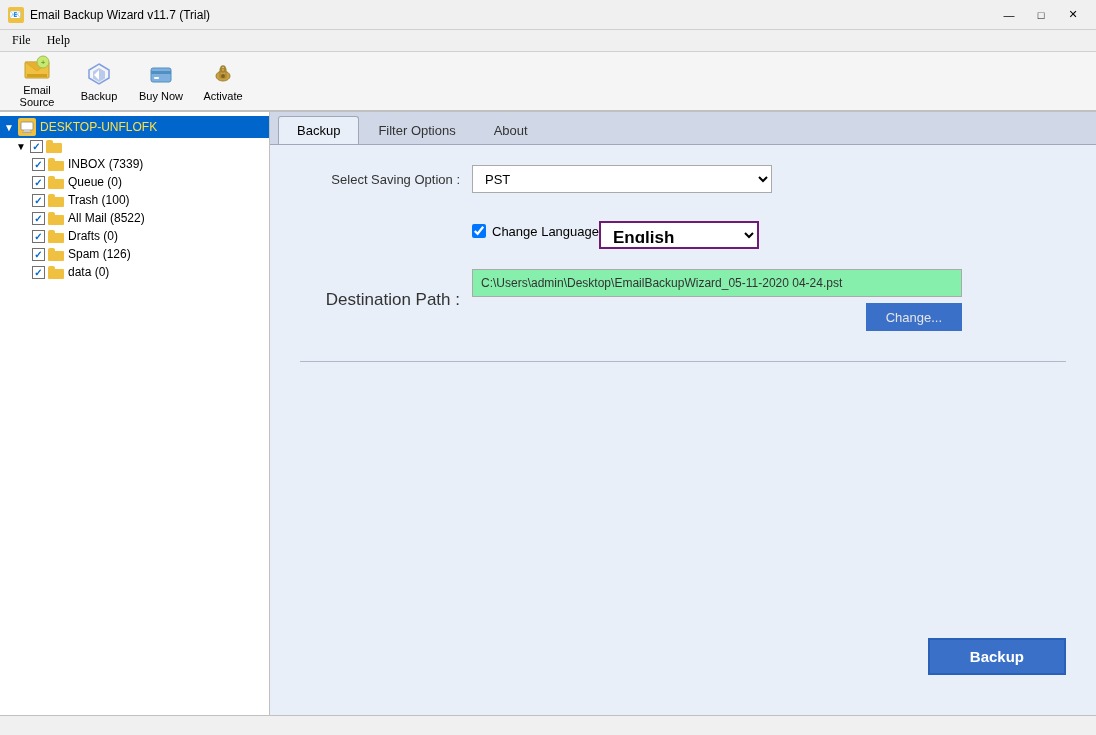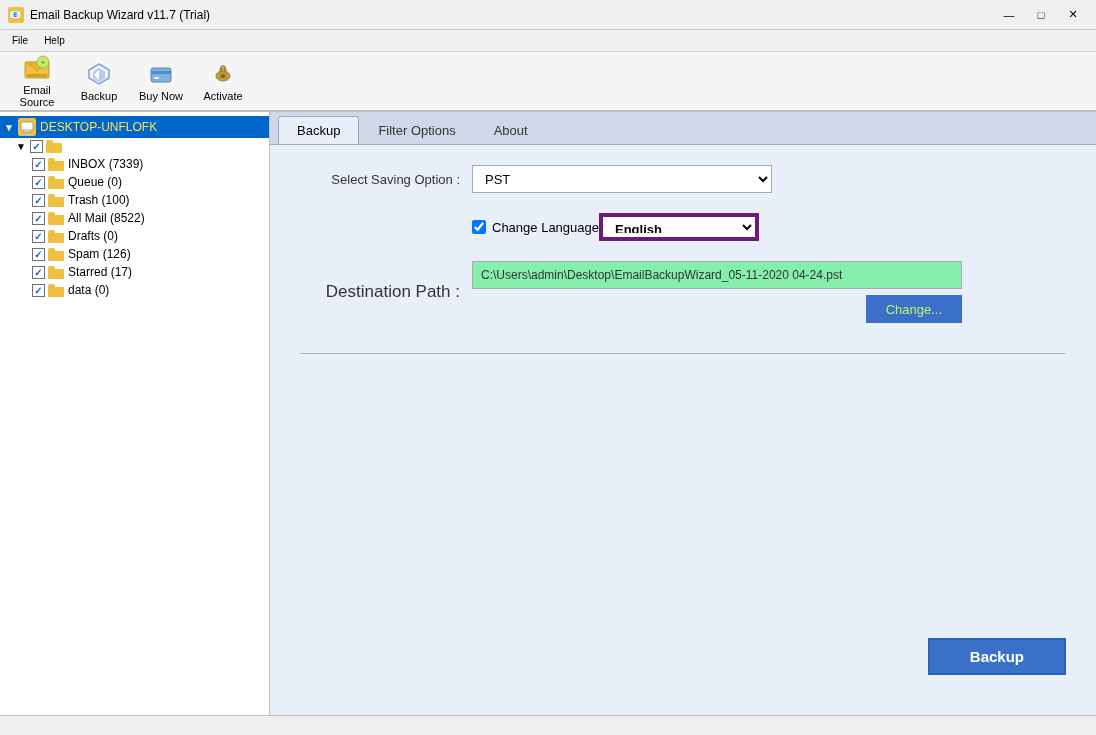--- a/index.html
+++ b/index.html
@@ -55,21 +55,22 @@
       background: #f0f0f0;
       height: 22px;
       display: flex;
       align-items: center;
       padding: 0 4px;
       border-bottom: 1px solid #d0d0d0;
     }
     .menu-item {
       padding: 2px 8px;
       cursor: pointer;
-      font-size: 10px;
+      font-size: 12px;
+      font-family: Liberation Serif, serif;
     }
 
     
     .toolbar {
       background: #f5f5f5;
       height: 60px;
       display: flex;
       align-items: center;
       padding: 4px 8px;
       border-bottom: 2px solid #c0c0c0;
@@ -217,26 +218,27 @@
     .checkbox-label {
       display: flex;
       align-items: center;
       gap: 6px;
       font-size: 13px;
     }
 
     select.lang-select {
       width: 160px;
       padding: 4px 8px;
-      border: 4px solid #701a75;
+      border: 2px solid #701a75;
       background: white;
-      font-size: 13px;
+      font-size: 17px;
       height: 28px;
       cursor: pointer;
       font-weight: 600;
+      margin-top: 8px;
     }
 
     .dest-row {
       display: flex;
       align-items: center;
       gap: 12px;
     }
     .dest-label {
       font-size: 17px;
       color: #333;
@@ -254,21 +256,21 @@
       border: 1px solid #aaa;
       background: #86efac;
       font-size: 12px;
       height: 28px;
       color: #333;
     }
     .change-btn {
       align-self: flex-end;
       padding: 5px 20px;
       background: #3a70c8;
-      color: #bef264;
+      color: #e5e5e5;
       border: none;
       font-size: 13px;
       font-weight: 500;
       cursor: pointer;
       height: 28px;
     }
 
     .separator {
       border: none;
       border-top: 1px solid #b0b8c8;
@@ -445,25 +447,20 @@
     </div>
     <div class="tree-item indent-2">
       <div class="checkbox checked"></div>
       <div class="folder-shape" style="margin-right:4px;"></div>
       <span class="item-label">Drafts (0)</span>
     </div>
     <div class="tree-item indent-2">
       <div class="checkbox checked"></div>
       <div class="folder-shape" style="margin-right:4px;"></div>
       <span class="item-label">Spam (126)</span>
-    </div>
-    <div class="tree-item indent-2">
-      <div class="checkbox checked"></div>
-      <div class="folder-shape" style="margin-right:4px;"></div>
-      <span class="item-label">Starred (17)</span>
     </div>
     <div class="tree-item indent-2">
       <div class="checkbox checked"></div>
       <div class="folder-shape" style="margin-right:4px;"></div>
       <span class="item-label">data (0)</span>
     </div>
   </div>
 
   <div class="content-area">
 

